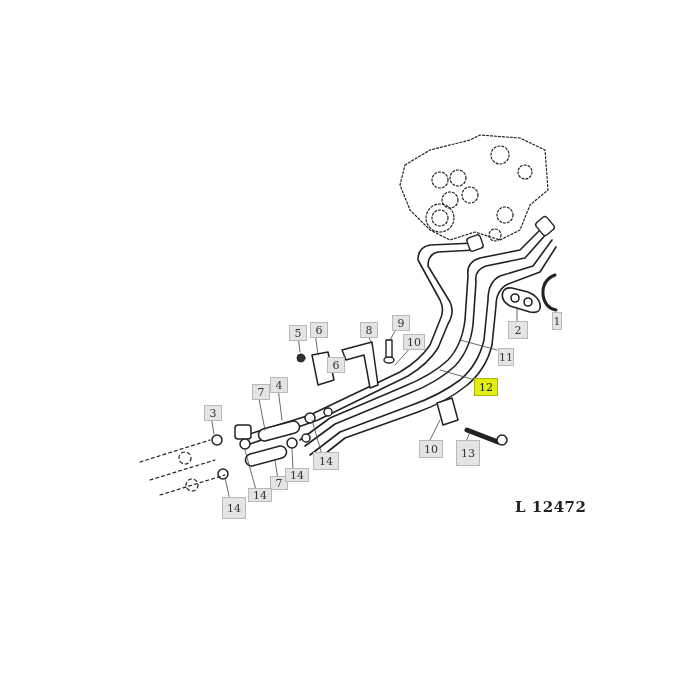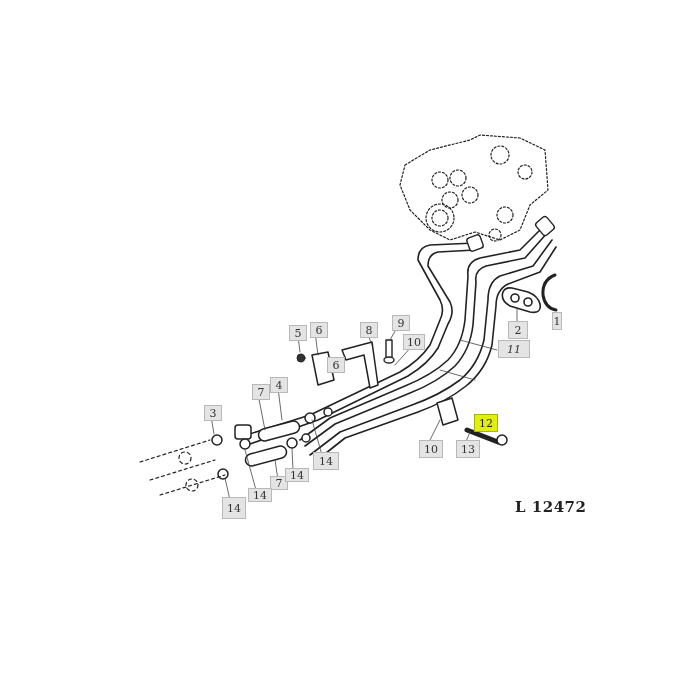--- a/index.html
+++ b/index.html
@@ -1,20 +1,20 @@
 <!DOCTYPE html>
 <html><head>
 <meta charset="utf-8">
 <style>
   html,body{margin:0;padding:0;background:#fff;}
   body{width:700px;height:700px;position:relative;overflow:hidden;font-family:"DejaVu Sans",sans-serif;}
   #diagram{position:absolute;left:0;top:0;width:700px;height:700px;}
   .callout{position:absolute;background:#e4e4e4;border:1px solid #b8b8b8;color:#333;
     font-family:"DejaVu Serif",serif;font-size:11px;display:flex;align-items:center;justify-content:center;box-sizing:border-box;}
-  .callout.hl{background:#e2ee12;border-color:#a8b400;color:#222;margin-top:36px;}
+  .callout.hl{background:#e2ee12;border-color:#a8b400;color:#222;}
   .ref{position:absolute;font-family:"DejaVu Serif",serif;font-weight:bold;font-size:15px;color:#222;letter-spacing:0.5px;}
 </style>
 </head>
 <body>
 
 <div id="diagram">
 <svg width="700" height="700" viewBox="0 0 700 700" fill="none" stroke="#222" stroke-linecap="round" stroke-linejoin="round">
 
   <g stroke-dasharray="2 2" stroke-width="1.2">
     <path d="M405 165 L430 150 L470 140 L480 135 L520 138 L545 150 L548 190 L530 205 L520 230 L500 240 L475 232 L450 240 L430 230 L410 210 L400 185 Z"></path>
@@ -119,21 +119,21 @@
 <div class="callout" style="left:270px;top:377px;width:18px;height:16px;">4</div>
 <div class="callout" style="left:289px;top:325px;width:18px;height:16px;">5</div>
 <div class="callout" style="left:310px;top:322px;width:18px;height:16px;">6</div>
 <div class="callout" style="left:327px;top:357px;width:18px;height:16px;">6</div>
 <div class="callout" style="left:252px;top:384px;width:18px;height:16px;">7</div>
 <div class="callout" style="left:270px;top:476px;width:18px;height:14px;">7</div>
 <div class="callout" style="left:360px;top:322px;width:18px;height:16px;">8</div>
 <div class="callout" style="left:392px;top:315px;width:18px;height:16px;">9</div>
 <div class="callout" style="left:403px;top:334px;width:22px;height:16px;">10</div>
 <div class="callout" style="left:419px;top:440px;width:24px;height:18px;">10</div>
-<div class="callout" style="left:498px;top:340px;width:32px;height:18px;font-style:italic;">11</div>
+<div class="callout" style="left:498px;top:348px;width:16px;height:18px;">11</div>
 <div class="callout hl" style="left:474px;top:378px;width:24px;height:18px;">12</div>
-<div class="callout" style="left:456px;top:440px;width:24px;height:18px;">13</div>
+<div class="callout" style="left:456px;top:440px;width:24px;height:26px;">13</div>
 <div class="callout" style="left:313px;top:452px;width:26px;height:18px;">14</div>
 <div class="callout" style="left:285px;top:468px;width:24px;height:14px;">14</div>
 <div class="callout" style="left:248px;top:488px;width:24px;height:14px;">14</div>
 <div class="callout" style="left:222px;top:497px;width:24px;height:22px;">14</div>
 
 <div class="ref" style="left:515px;top:498px;">L 12472</div>
 
 </body></html>

